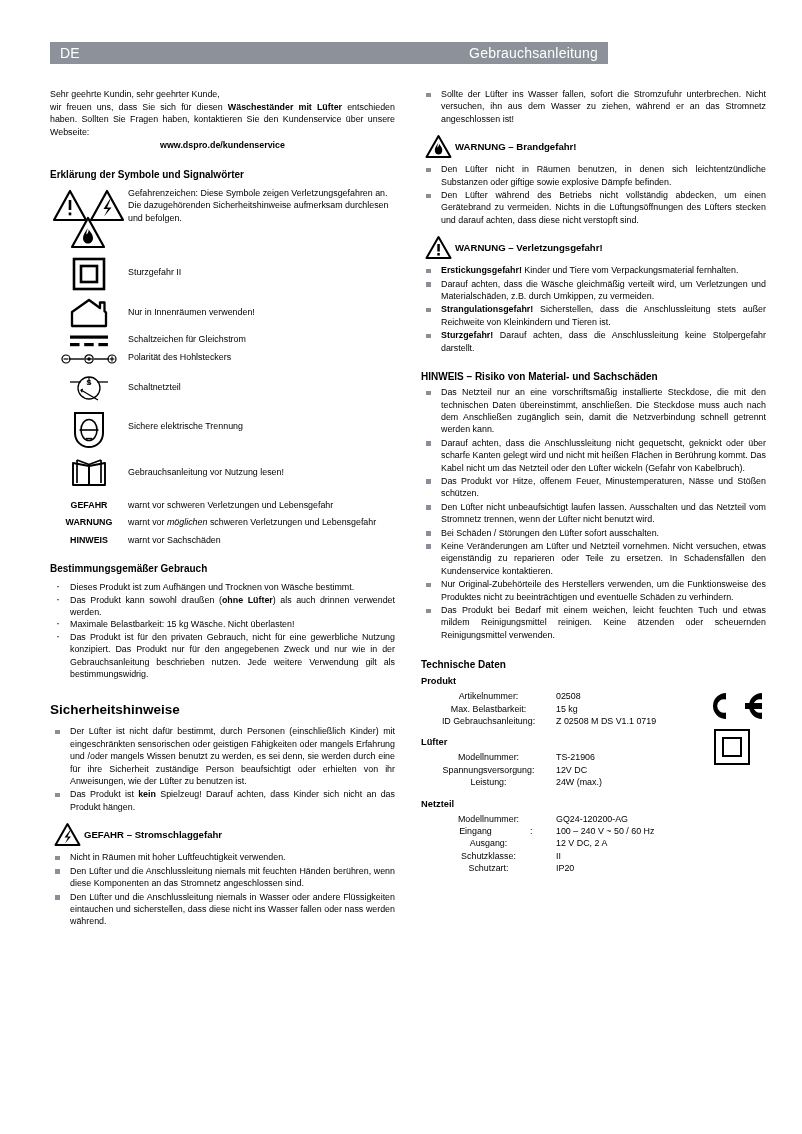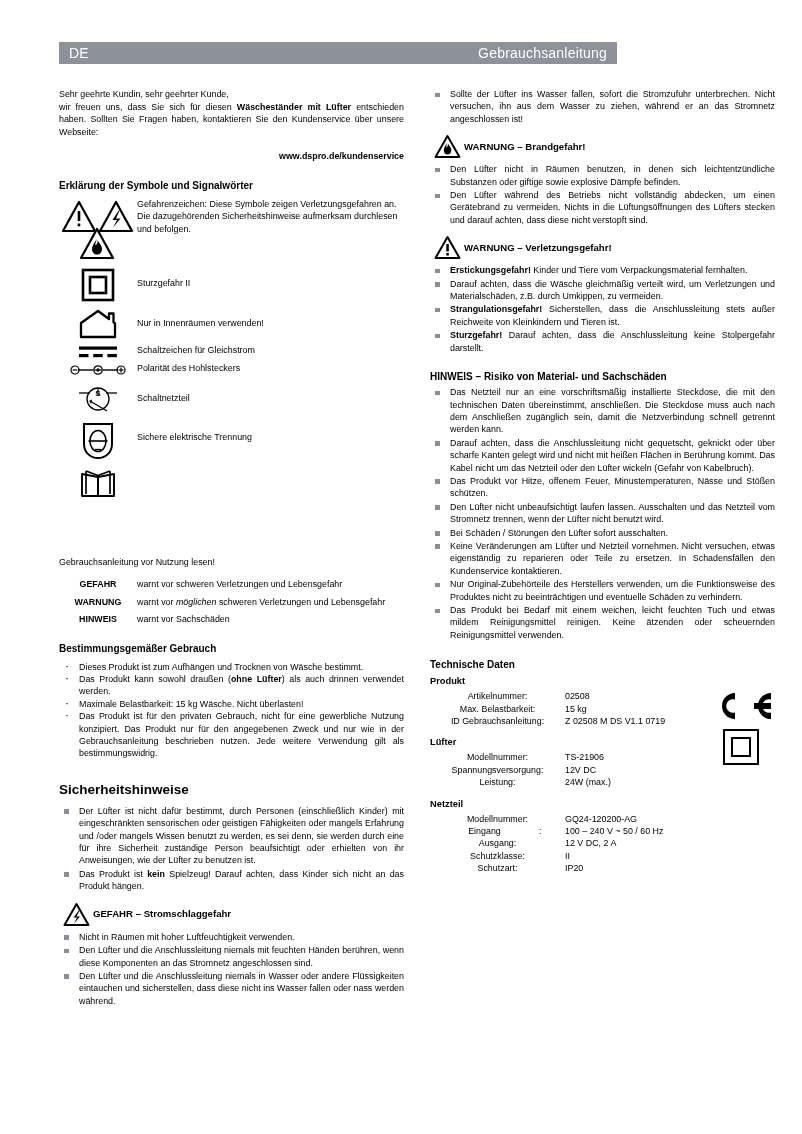--- a/index.html
+++ b/index.html
@@ -10,21 +10,21 @@
   body {
     width: 802px;
     height: 1134px;
     font-family: "Liberation Sans", sans-serif;
     color: #000000;
     position: relative;
     overflow: hidden;
   }
   .page {
     position: absolute;
-    left: 17px; top: 0;
+    left: 8px; top: 0;
     width: 642px;
     height: 1134px;
     box-sizing: border-box;
     padding: 42px 42px 20px 42px;
   }
 
   
   .header-bar {
     height: 22px;
     background: #8d9199;
@@ -62,23 +62,23 @@
   
   p, li, div { font-size: 8.9px; line-height: 12.4px; }
   .intro p {
     margin: 0;
     font-size: 8.9px;
     line-height: 12.6px;
     text-align: justify;
   }
   .intro p.nj { text-align: left; }
   .intro .web {
-    text-align: right;
+    text-align: center;
     font-weight: bold;
-    margin-top: 12px;
+    margin-top: 1px;
   }
   b, strong { font-weight: bold; }
   i, em { }
 
   h2.section {
     font-size: 10px;
     font-weight: bold;
     margin: 16px 0 6px 0;
     line-height: 13px;
   }
@@ -366,21 +366,21 @@
           <svg width="34" height="38" viewBox="0 0 34 38" aria-hidden="true">
             <path d="M3 2 L31 2 L31 22 C31 31 24 36 17 36 C10 36 3 31 3 22 Z" fill="none" stroke="#000" stroke-width="2"></path>
             <ellipse cx="17" cy="19" rx="8" ry="10.5" fill="none" stroke="#000" stroke-width="1.6"></ellipse>
             <line x1="7.5" y1="19" x2="26.5" y2="19" stroke="#000" stroke-width="1.6"></line>
             <line x1="14" y1="27.5" x2="20" y2="27.5" stroke="#000" stroke-width="1.3"></line>
           </svg>
         </div>
         <div class="symtext" style="padding-top:10px;">Sichere elektrische Trennung</div>
       </div>
 
-      <div class="symrow" style="margin-top:7px;flex-direction:column;">
+      <div class="symrow" style="margin-top:7px;">
         <div class="symcell">
           <svg width="40" height="32" viewBox="0 0 40 32" aria-hidden="true">
             <path d="M4 6 L4 28 L20 28 L20 9 Z" fill="none" stroke="#000" stroke-width="1.9" stroke-linejoin="round"></path>
             <path d="M36 6 L36 28 L20 28 L20 9 Z" fill="none" stroke="#000" stroke-width="1.9" stroke-linejoin="round"></path>
             <line x1="20" y1="9" x2="20" y2="28" stroke="#000" stroke-width="1.9"></line>
             <path d="M8 3 L8 26" stroke="#000" stroke-width="1.7"></path>
             <path d="M32 3 L32 26" stroke="#000" stroke-width="1.7"></path>
             <path d="M8 3 L20 7.5 L32 3" fill="none" stroke="#000" stroke-width="1.7" stroke-linejoin="round"></path>
           </svg>
         </div>

